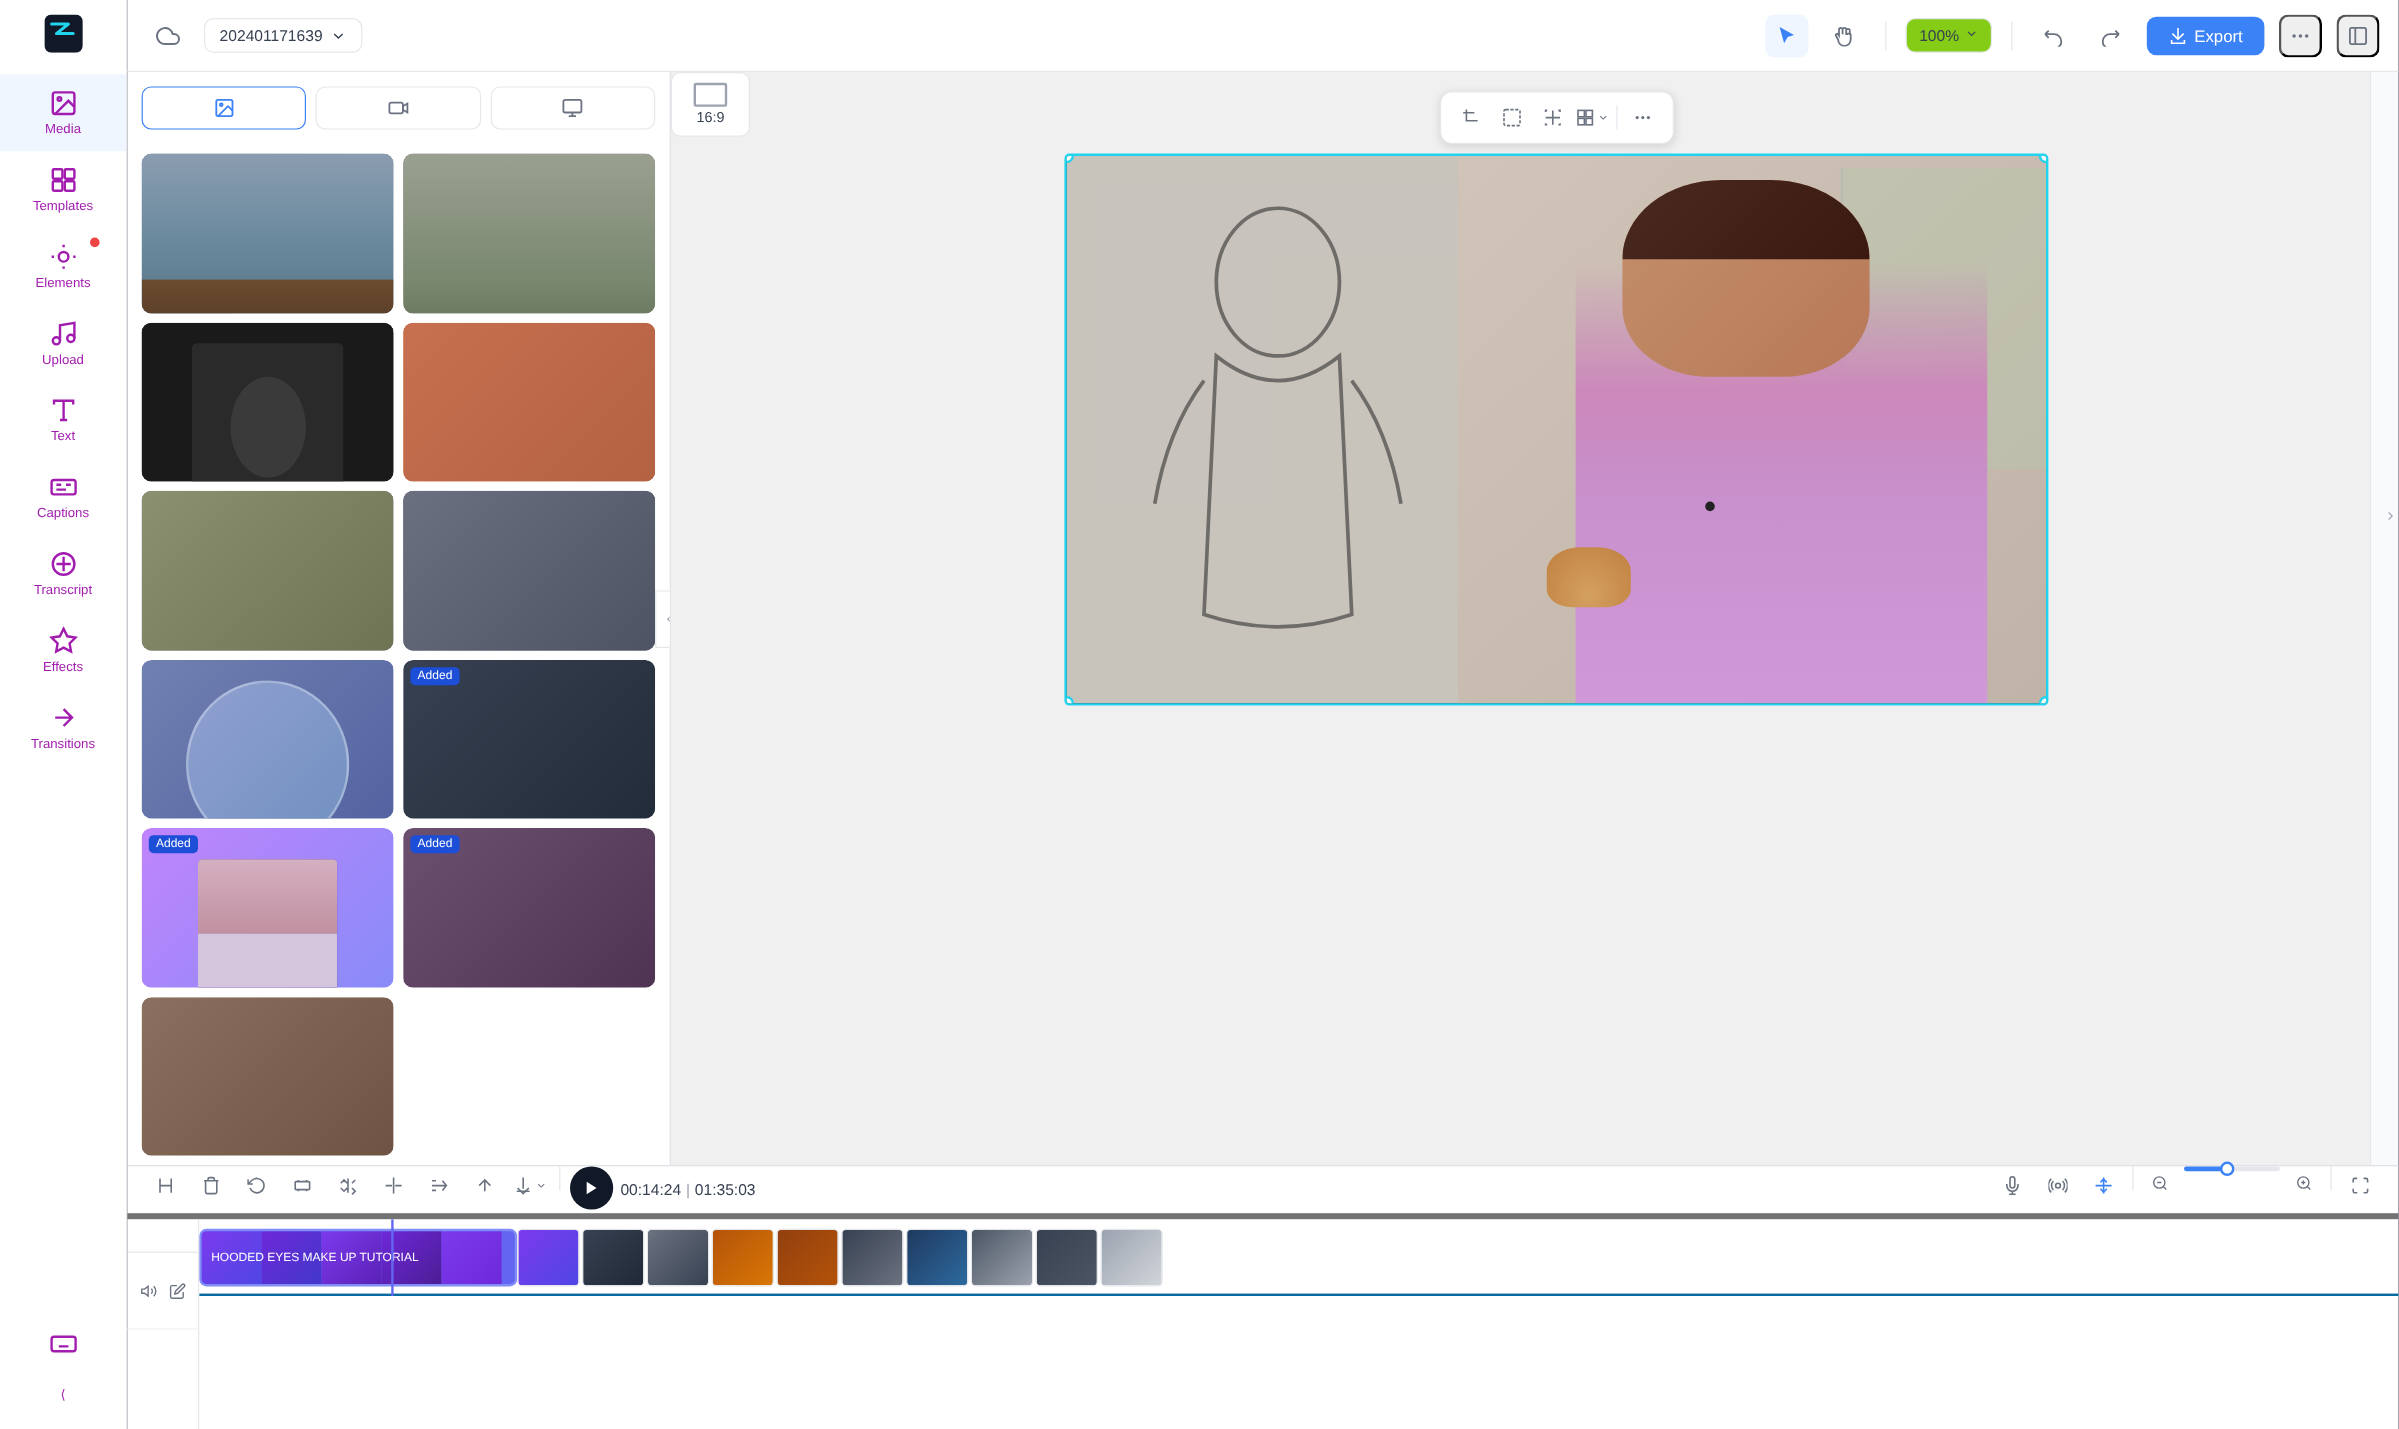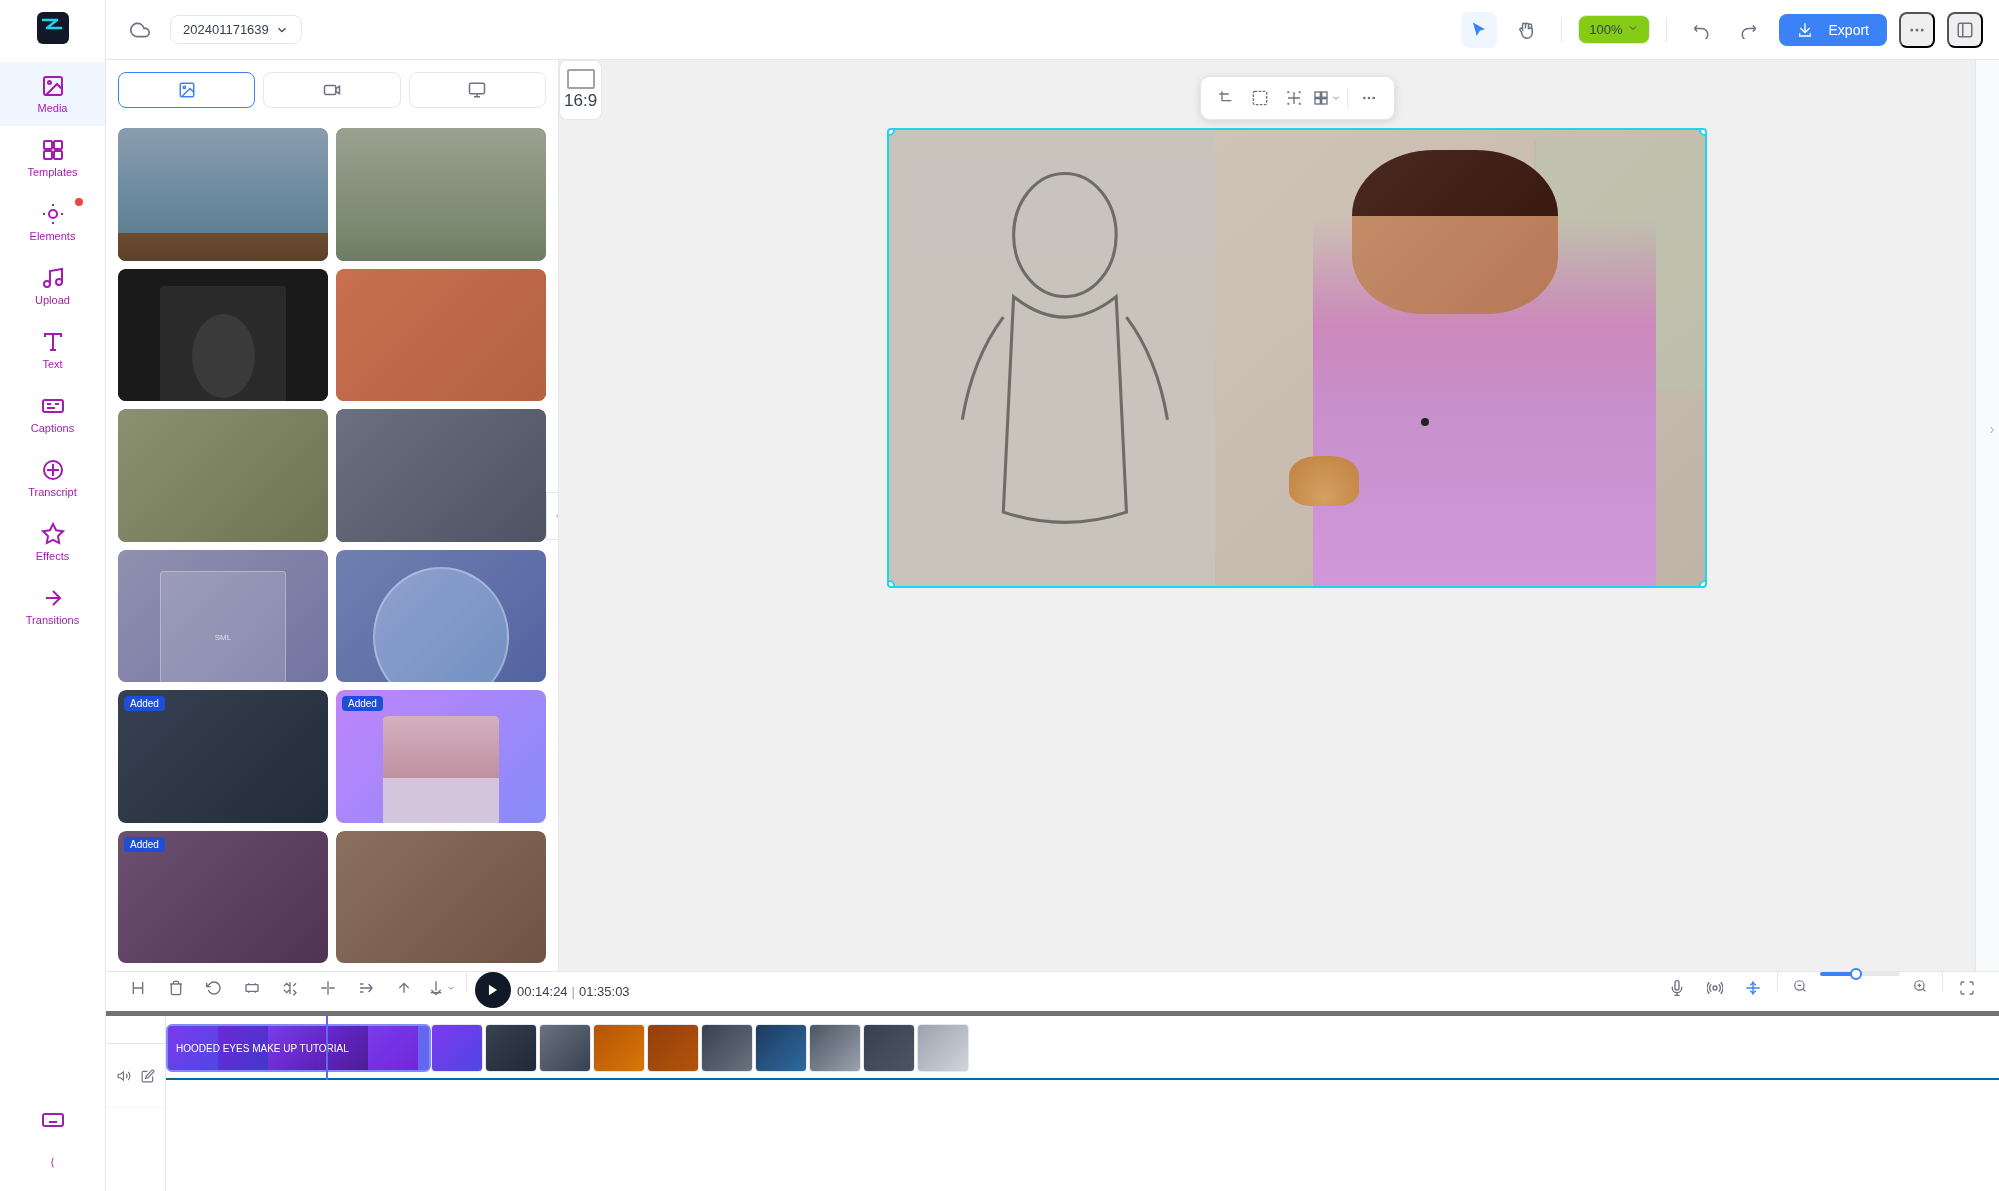--- a/index.html
+++ b/index.html
@@ -75,21 +75,21 @@
     .tool-btn.active { background: #eff6ff; color: #3b82f6; }
     .zoom-btn {
       display: flex; align-items: flex-start; gap: 4px;
       padding: 6px 10px; border: 1px solid #e5e7eb; border-radius: 8px;
       background: #84cc16; cursor: pointer; font-size: 13px; color: #374151;
     }
     .divider-v { width: 1px; height: 24px; background: #e5e7eb; margin: 0 4px; }
     .export-btn {
       background: #3b82f6; color: white; border: none; border-radius: 8px;
       padding: 8px 18px; font-size: 14px; font-weight: 500; cursor: pointer;
-      display: flex; align-items: center; gap: 16px;
+      display: flex; align-items: center; gap: 6px;
     }
     .more-btn {
       width: 36px; height: 36px; display: flex; align-items: center; justify-content: center;
       cursor: pointer; color: #6b7280; border-radius: 8px;
     }
     .panel-btn {
       width: 36px; height: 36px; display: flex; align-items: center; justify-content: center;
       cursor: pointer; color: #6b7280; border-radius: 8px;
     }
 
@@ -192,21 +192,21 @@
       display: flex;
       flex-direction: column;
       align-items: center;
     }
 
     
     .aspect-ratio-btn {
       position: absolute;
       left: 0; top: 0;
       background: white; border: 1px solid #e5e7eb; border-radius: 8px;
-      padding: 8px 4px; cursor: pointer; font-size: 17px; color: #374151;
+      padding: 8px 18px; cursor: pointer; font-size: 12px; color: #374151;
       display: flex; flex-direction: column; align-items: center; gap: 2px;
     }
     .aspect-ratio-icon {
       width: 28px; height: 20px; border: 2px solid #9ca3af; border-radius: 2px;
     }
 
     
     .canvas-frame {
       width: 820px;
       height: 460px;
@@ -643,30 +643,20 @@
           </div>
 
         </div>
         <div class="media-item">
           <div class="media-thumb media-thumb-6">
             <div style="position:absolute;inset:0;background:linear-gradient(135deg,#6b7080,#4b5060);"></div>
           </div>
 
         </div>
 
-        <div class="media-item">
-          <div class="media-thumb media-thumb-7">
-            <div style="position:absolute;inset:0;background:linear-gradient(135deg,#9090b0,#7070a0);display:flex;align-items:center;justify-content:center;">
-              <div style="width:60%;height:75%;background:rgba(255,255,255,0.15);border-radius:4px;border:1px solid rgba(255,255,255,0.3);display:flex;align-items:center;justify-content:center;">
-                <div style="font-size:8px;color:rgba(255,255,255,0.7);text-align:center;">SML</div>
-              </div>
-            </div>
-          </div>
-
-        </div>
         <div class="media-item">
           <div class="media-thumb" style="background:linear-gradient(135deg,#7080b0,#5060a0);">
             <div style="position:absolute;inset:0;display:flex;align-items:center;justify-content:center;">
               <div style="width:65%;height:80%;background:linear-gradient(135deg,#90a0d0,#7090c0);border-radius:50%;border:2px solid rgba(255,255,255,0.3);"></div>
             </div>
           </div>
 
         </div>
 
         <div class="media-item">

